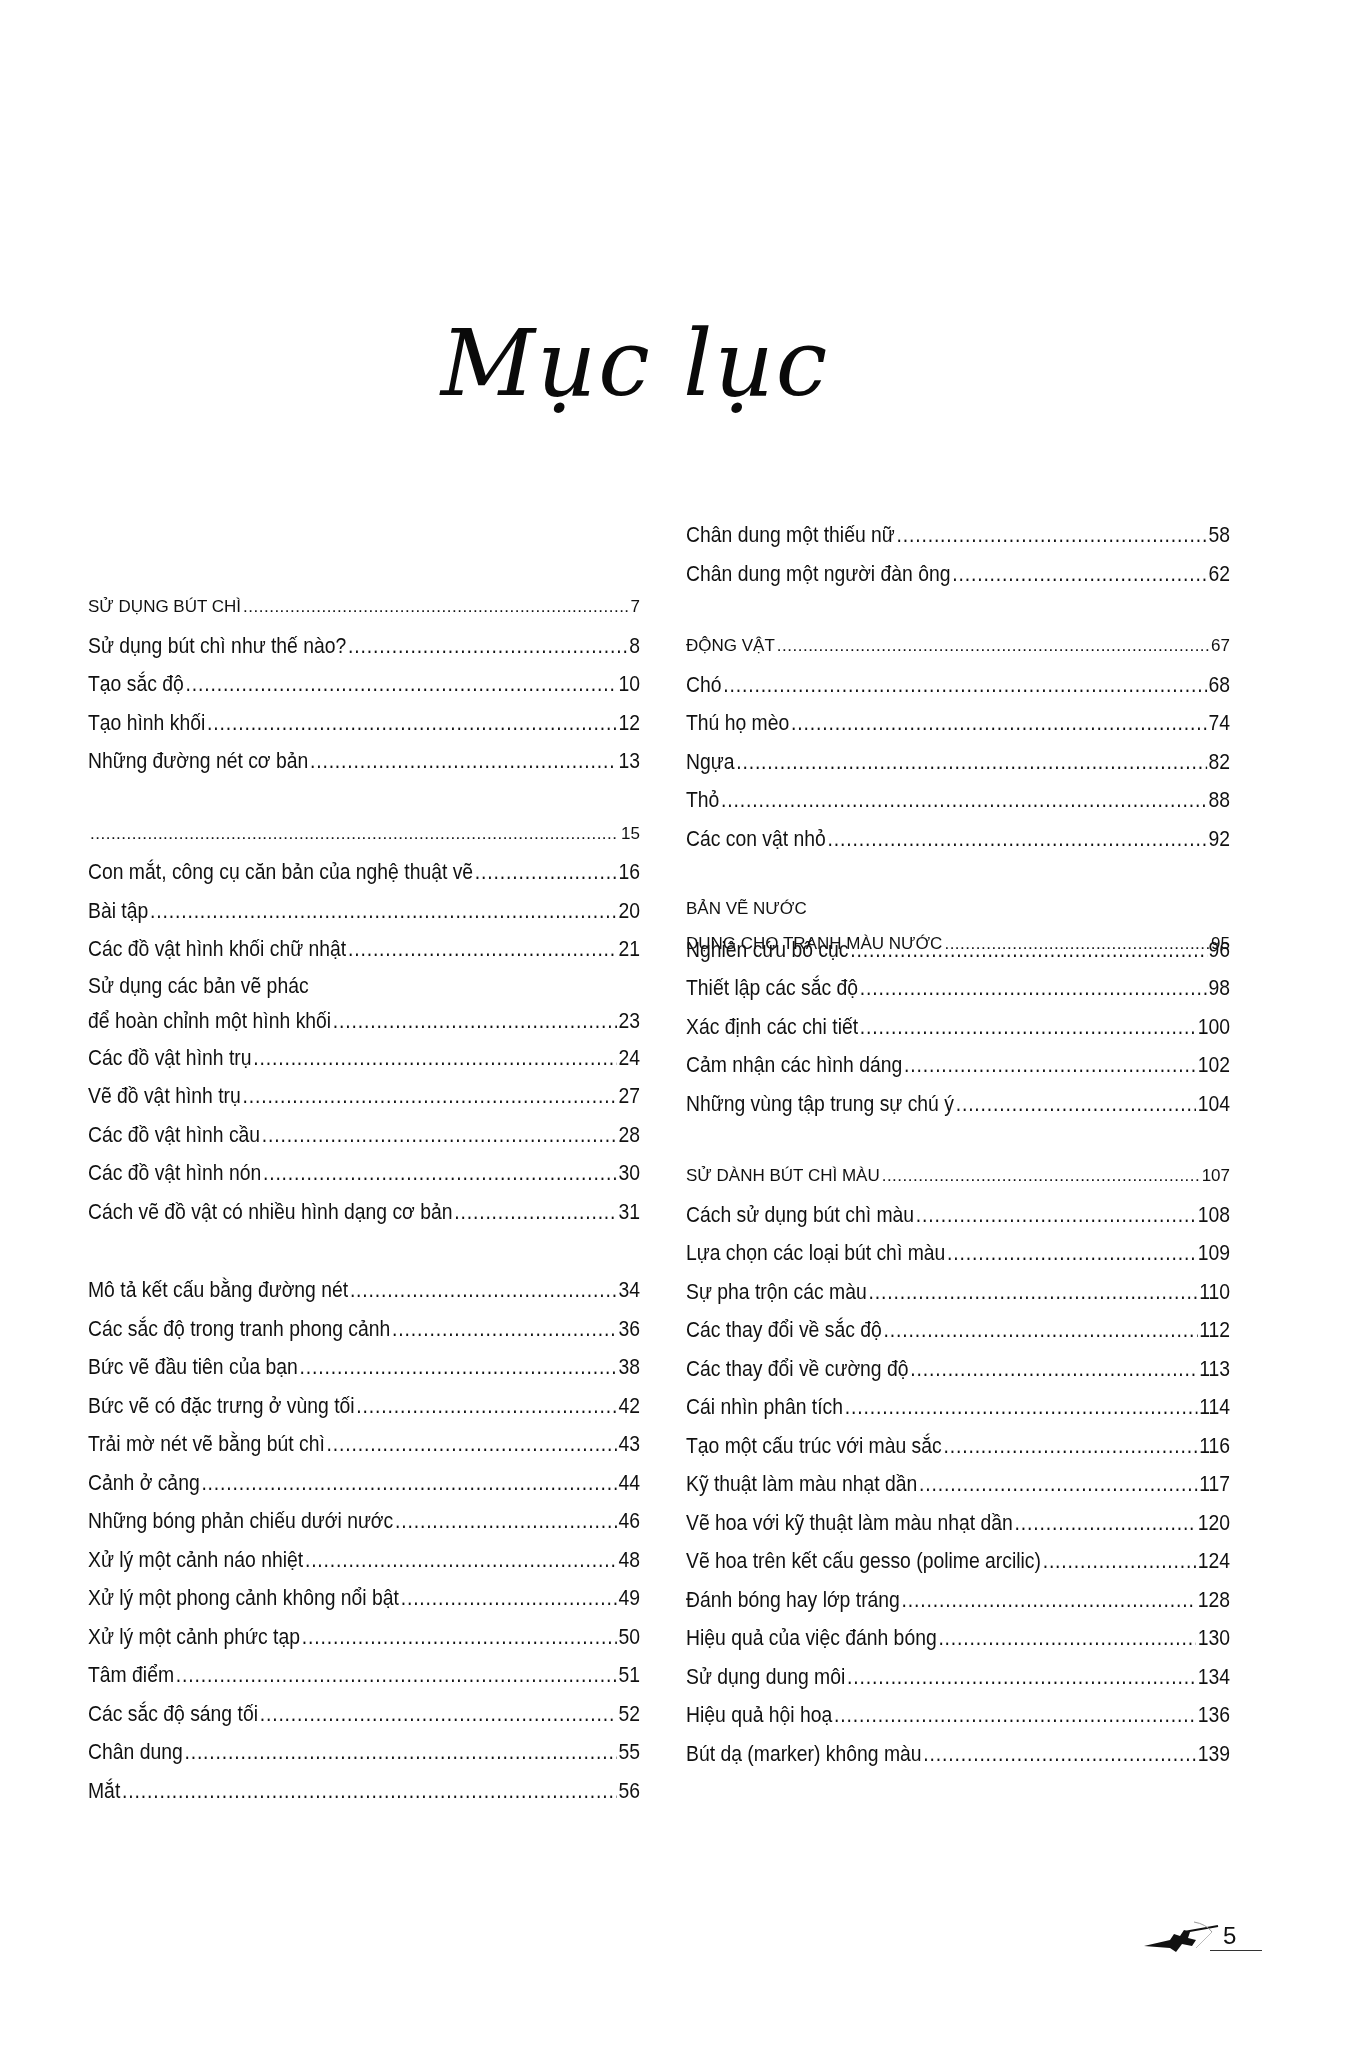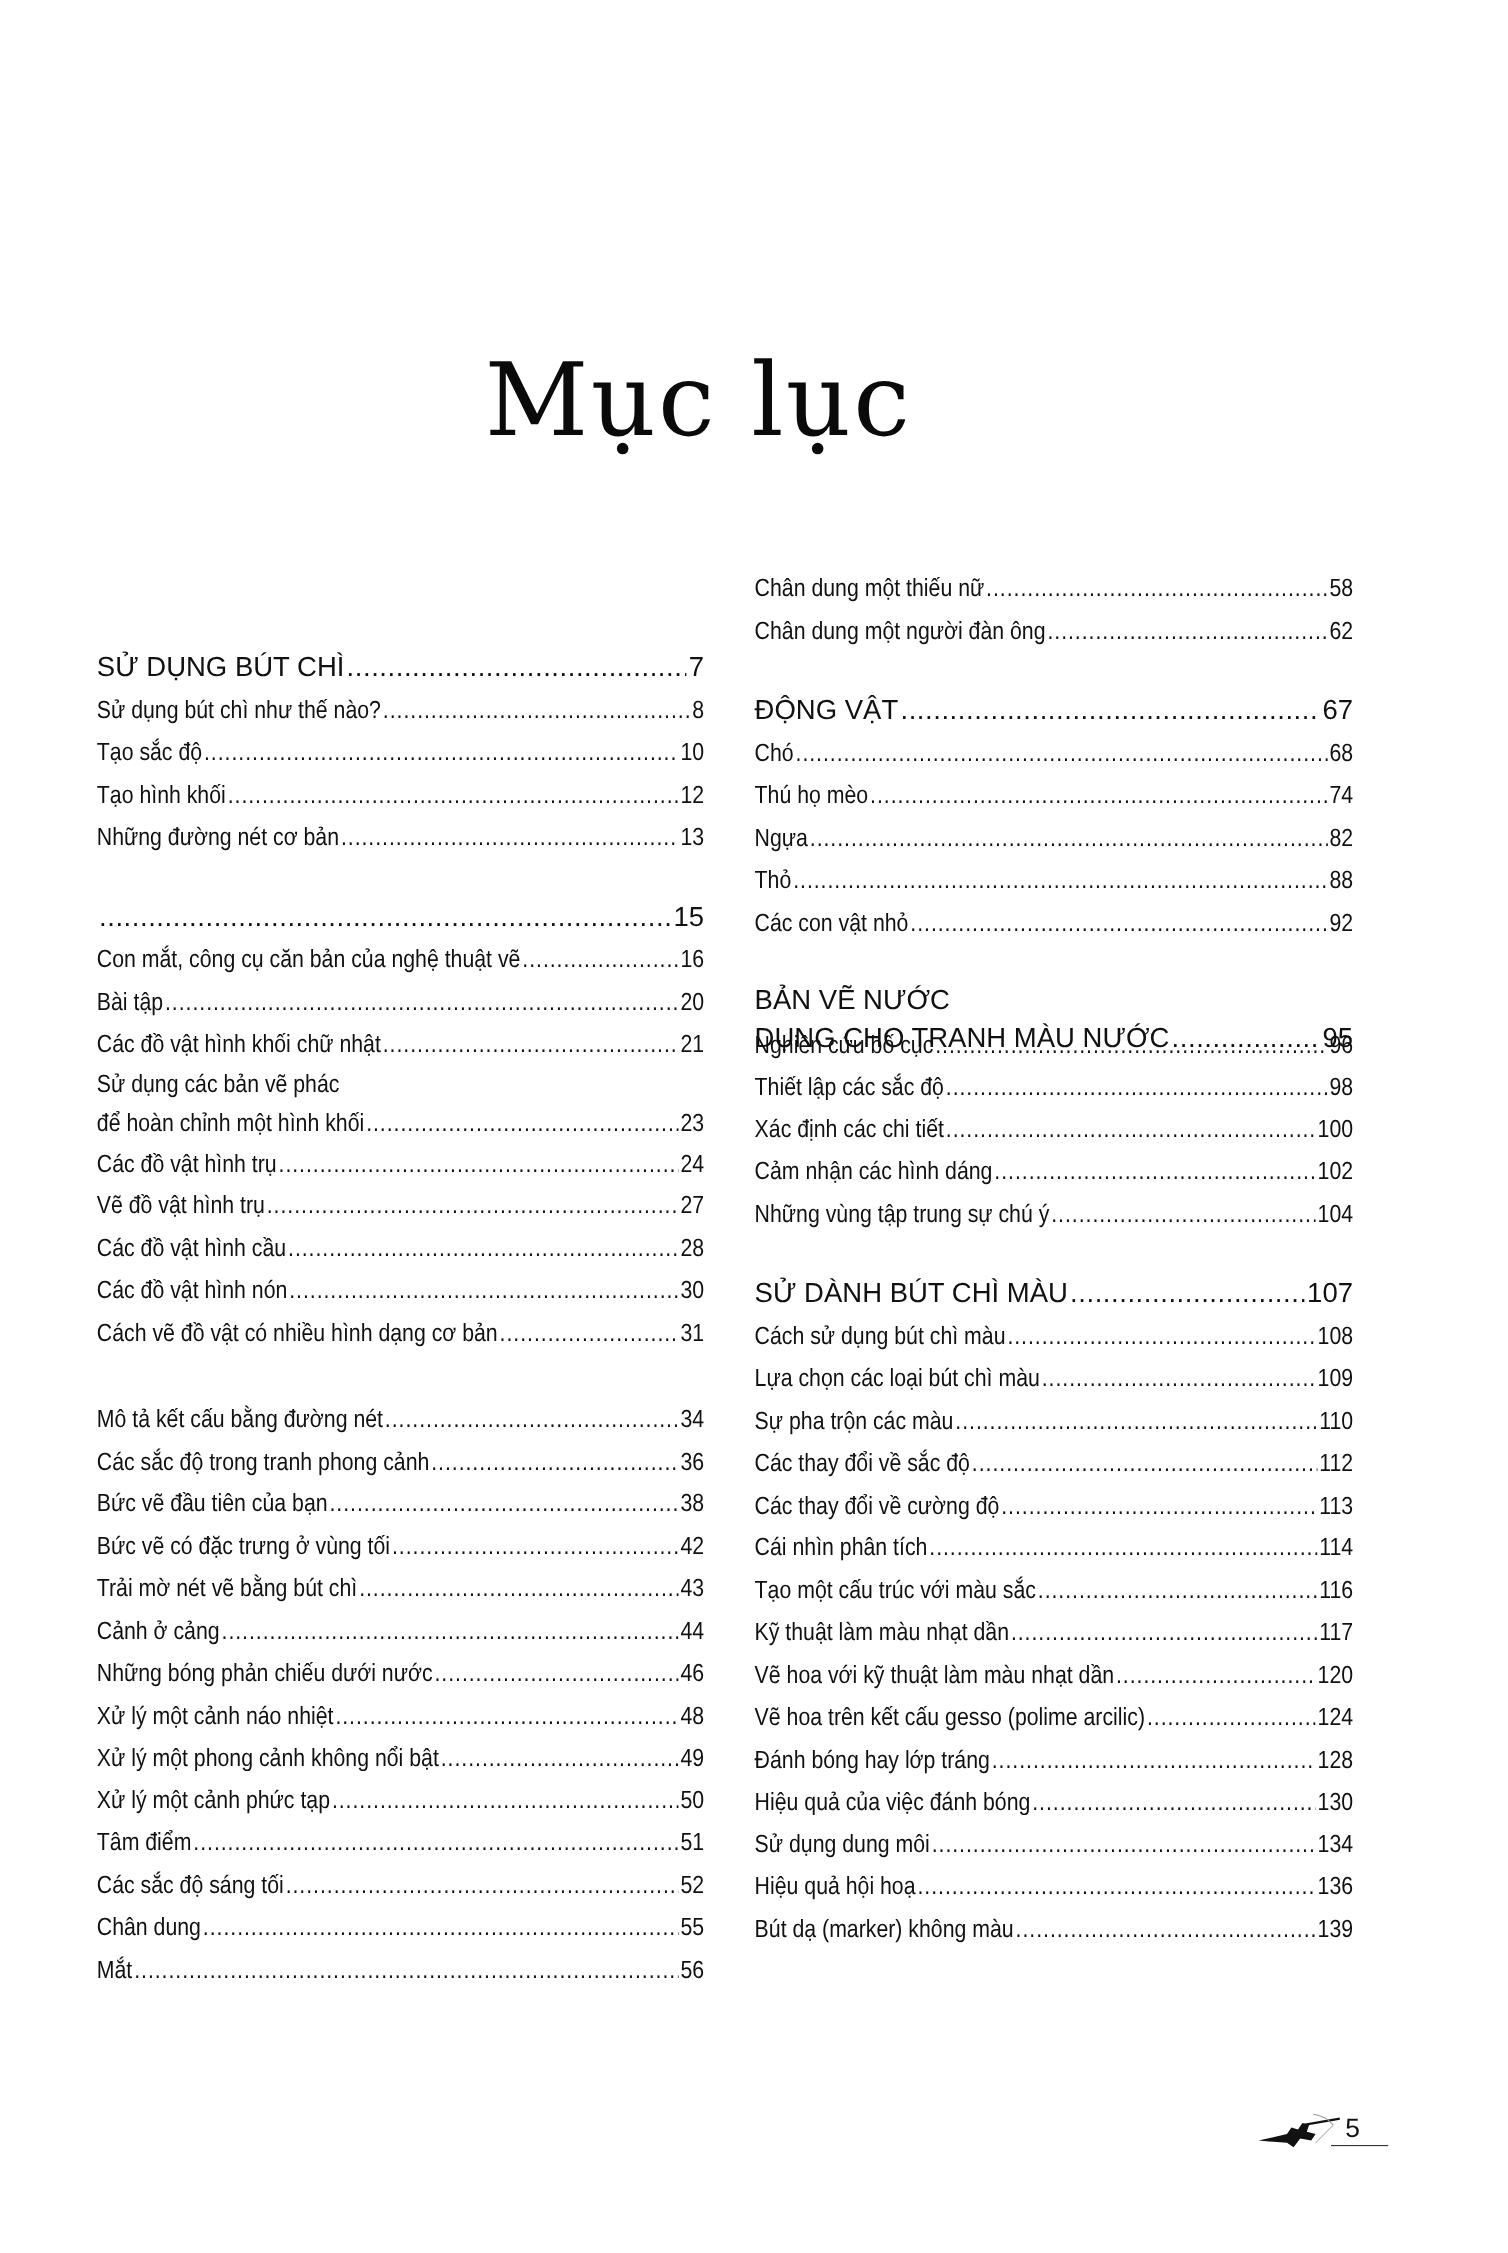--- a/index.html
+++ b/index.html
@@ -1,36 +1,36 @@
 <!DOCTYPE html>
 <html><head>
 <meta charset="utf-8">
 <style>
   html, body { margin: 0; padding: 0; background: #ffffff; }
   body { width: 1371px; height: 2048px; position: relative; overflow: hidden; color: #111; font-family: "Liberation Sans", sans-serif; }
   .page-title {
     position: absolute; left: 0; top: 318px; width: 1270px; text-align: center;
-    font-family: "DejaVu Serif", serif; font-size: 92px; color: #0a0a0a;
+    font-family: "DejaVu Serif", serif; font-style: italic; font-size: 92px; color: #0a0a0a;
     letter-spacing: 2px; line-height: 1;
   }
   .col { position: absolute; }
   .col-left { left: 88px; top: 588px; width: 552px; }
   .col-right { left: 686px; top: 516px; width: 544px; }
   .toc-entry {
     display: flex; align-items: flex-end; font-size: 22.5px; line-height: 38.5px; height: 38.5px;
     transform: scaleX(0.86); transform-origin: left center; width: 116.3%;
     font-family: "Liberation Sans", sans-serif;
   }
   .toc-entry .label { white-space: nowrap; }
   .toc-entry .dots {
     flex: 1 1 auto; overflow: hidden; white-space: nowrap; margin: 0 2px; letter-spacing: 1px;
   }
   .toc-entry .dots::after { content: "..................................................................................................................................................................................................."; }
   .toc-entry .page { white-space: nowrap; }
-  .toc-entry.heading { font-size: 25px; transform: scaleX(1); width: 100%; height: 38.5px; }
+  .toc-entry.heading { font-size: 17px; transform: scaleX(1); width: 100%; height: 38.5px; }
   .toc-entry.heading .dots { letter-spacing: 0.5px; }
   .multi { height: auto; display: block; }
   .multi .line1 { display: block; line-height: 34px; }
   .multi .line2 { display: flex; align-items: flex-end; line-height: 36px; }
   .gap { height: 34px; }
   .gap-lg { height: 40px; }
   .footer {
     position: absolute; left: 1140px; top: 1918px; width: 120px; height: 40px;
   }
   .footer .page-num { position: absolute; left: 83px; top: 4px; font-size: 24px; font-family: "Liberation Sans", sans-serif; }

